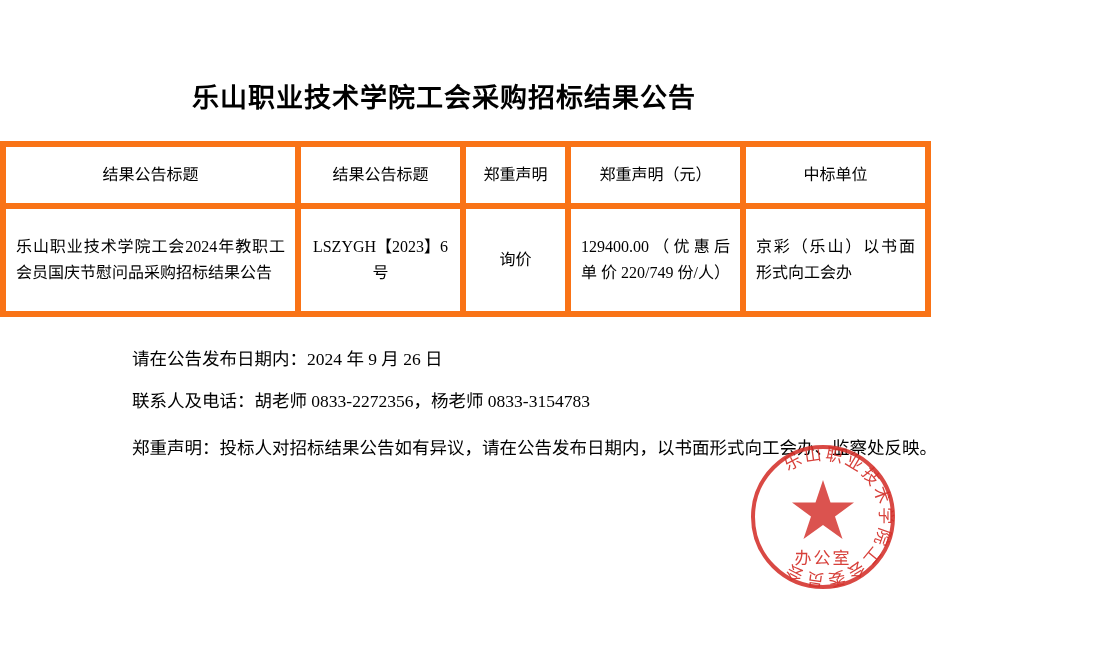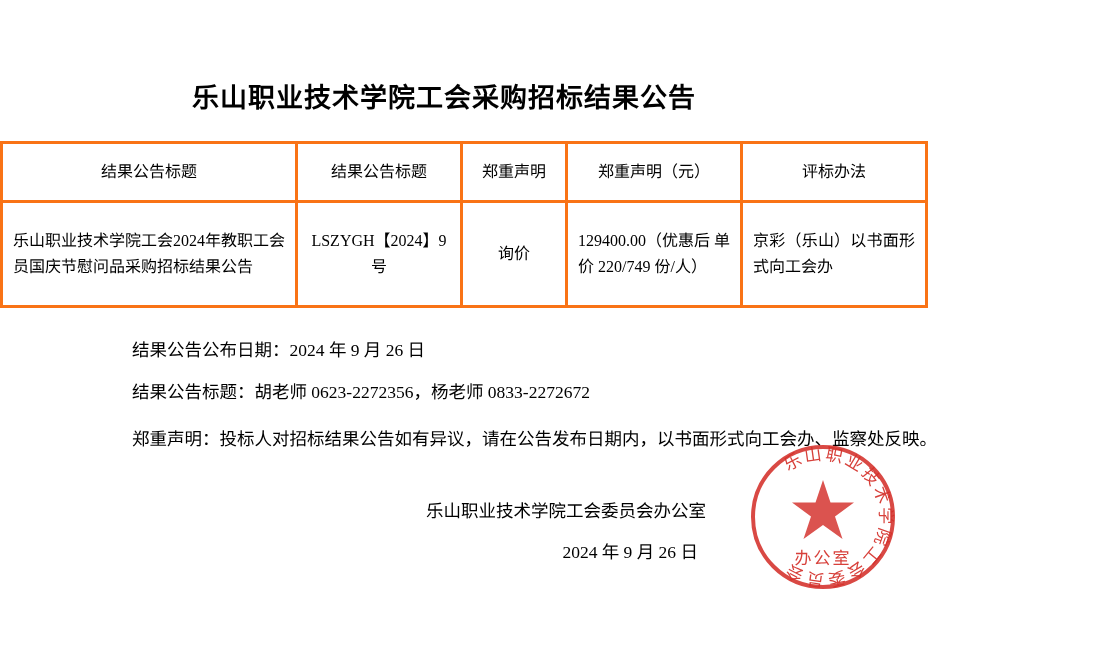--- a/index.html
+++ b/index.html
@@ -31,21 +31,21 @@
     font-family: "Liberation Serif", "DejaVu Serif", serif;
   }
   .result-table {
     border-collapse: collapse;
     margin: 26px auto 0 auto;
     width: 925px;
     table-layout: fixed;
   }
   .result-table th,
   .result-table td {
-    border: 3px solid #f97316;
+    border: 6px solid #f97316;
     padding: 8px 10px;
     font-size: 16px;
     line-height: 1.6;
     vertical-align: middle;
     font-family: "Liberation Serif", "DejaVu Serif", serif;
   }
   .result-table th {
     text-align: center;
     font-weight: normal;
     height: 40px;
@@ -121,48 +121,44 @@
         <col class="col-3">
         <col class="col-4">
         <col class="col-5">
     </colgroup>
     <thead>
       <tr>
         <th>结果公告标题</th>
         <th>结果公告标题</th>
         <th>郑重声明</th>
         <th>郑重声明（元）</th>
-        <th>评标办法</th>
+        <th>中标单位</th>
       </tr>
     </thead>
     <tbody>
       <tr class="body-row">
         <td class="cell-justify">乐山职业技术学院工会2024年教职工会员国庆节慰问品采购招标结果公告</td>
-        <td class="cell-center mono-num">LSZYGH【2024】9 号</td>
+        <td class="cell-center mono-num">LSZYGH【2023】6 号</td>
         <td class="cell-center">询价</td>
         <td class="cell-justify mono-num">129400.00（优惠后 单 价 220/749 份/人）</td>
         <td class="cell-justify">京彩（乐山）以书面形式向工会办</td>
       </tr>
     </tbody>
   </table>
 
   <div class="info-block">
     <div class="info-line">
-      <span>结果公告公布日期：</span><span>2024 年 9 月 26 日</span>
+      <span>请在公告发布日期内：</span><span>2024 年 9 月 26 日</span>
     </div>
     <div class="info-line">
-      <span>结果公告标题：</span><span>胡老师 0623-2272356，杨老师 0833-2272672</span>
+      <span>联系人及电话：</span><span>胡老师 0833-2272356，杨老师 0833-3154783</span>
     </div>
     <div class="statement">郑重声明：投标人对招标结果公告如有异议，请在公告发布日期内，以书面形式向工会办、监察处反映。</div>
   </div>
 
-  <div class="signature">
-    <div class="sign-org">乐山职业技术学院工会委员会办公室</div>
-    <div class="sign-date">2024 年 9 月 26 日</div>
-  </div>
 
   <div class="seal">
     <svg width="150" height="150" viewBox="0 0 150 150" aria-hidden="true">
       <defs>
         <path id="sealArc" d="M 75,75 m -57,0 a 57,57 0 1,1 114,0 a 57,57 0 1,1 -114,0"></path>
       </defs>
       <circle cx="75" cy="75" r="70" fill="none" stroke="#d4302a" stroke-width="4" opacity="0.88"></circle>
       <g opacity="0.9">
         <path d="M75 38 L82.5 60.5 L106 60.5 L87 74.5 L94.5 97 L75 83 L55.5 97 L63 74.5 L44 60.5 L67.5 60.5 Z" fill="#d4302a" opacity="0.92"></path>
       </g>

